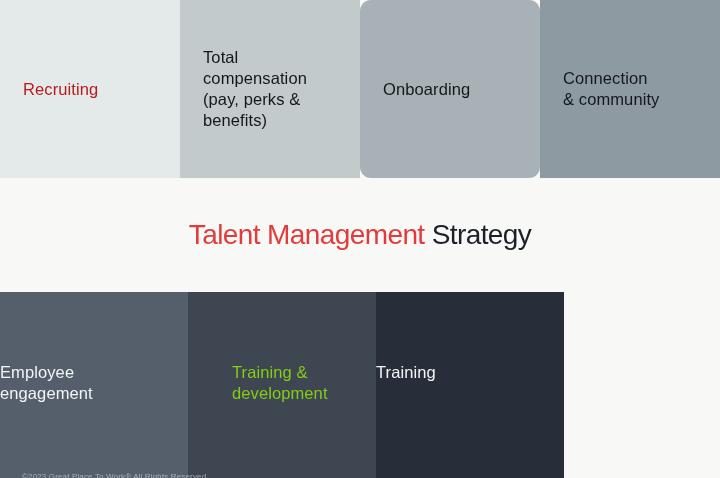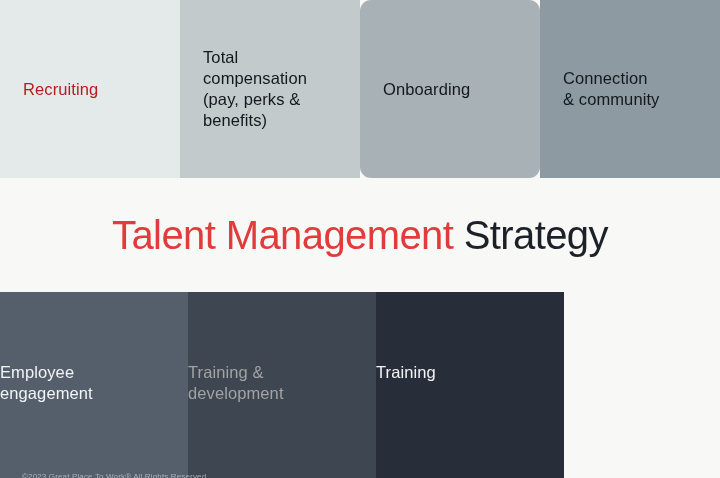--- a/index.html
+++ b/index.html
@@ -81,21 +81,21 @@
     top: 178px;
     width: 720px;
     height: 114px;
     background: #f8f8f6;
     display: flex;
     align-items: center;
     justify-content: center;
   }
 
   #main-title {
-    font-size: 40px;
+    font-size: 28px;
     line-height: 1;
     font-weight: 500;
     letter-spacing: -0.6px;
     white-space: nowrap;
   }
 
   #title-accent { color: #e23b3b; }
   #title-rest   { color: #1c2029; }
 
   
@@ -148,21 +148,21 @@
   </div>
 
   <div class="band" id="bottom-band">
 
     <div class="cell" style="background: rgb(85, 95, 107);">
       <span class="cell-label" style="color: rgb(242, 244, 246);">Employee
 engagement</span>
     </div>
 
     <div class="cell" style="background: rgb(61, 70, 81);">
-      <span class="cell-label" style="color: #a3a3a3;">Training &amp;
+      <span class="cell-label" style="color: #84cc16; margin-left: 44px;">Training &amp;
 development</span>
     </div>
 
     <div class="cell" style="background: rgb(40, 46, 57);">
       <span class="cell-label" style="color: rgb(242, 244, 246);">Training</span>
     </div>
 
 
   </div>
 

